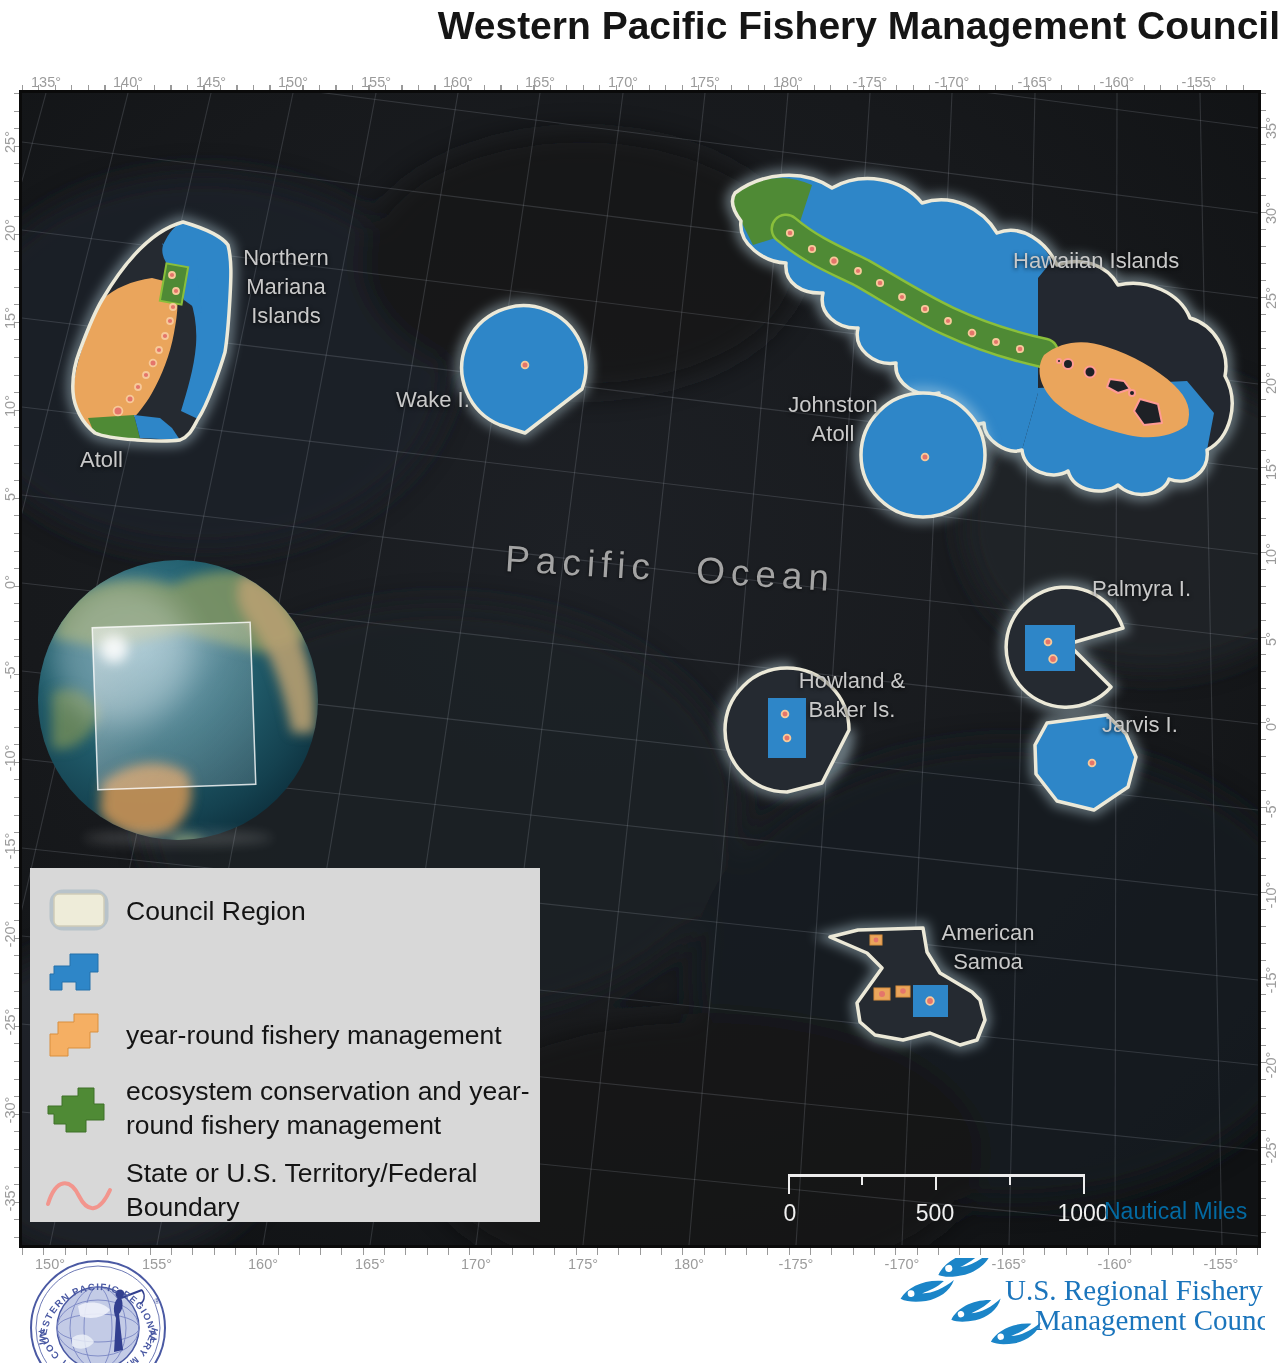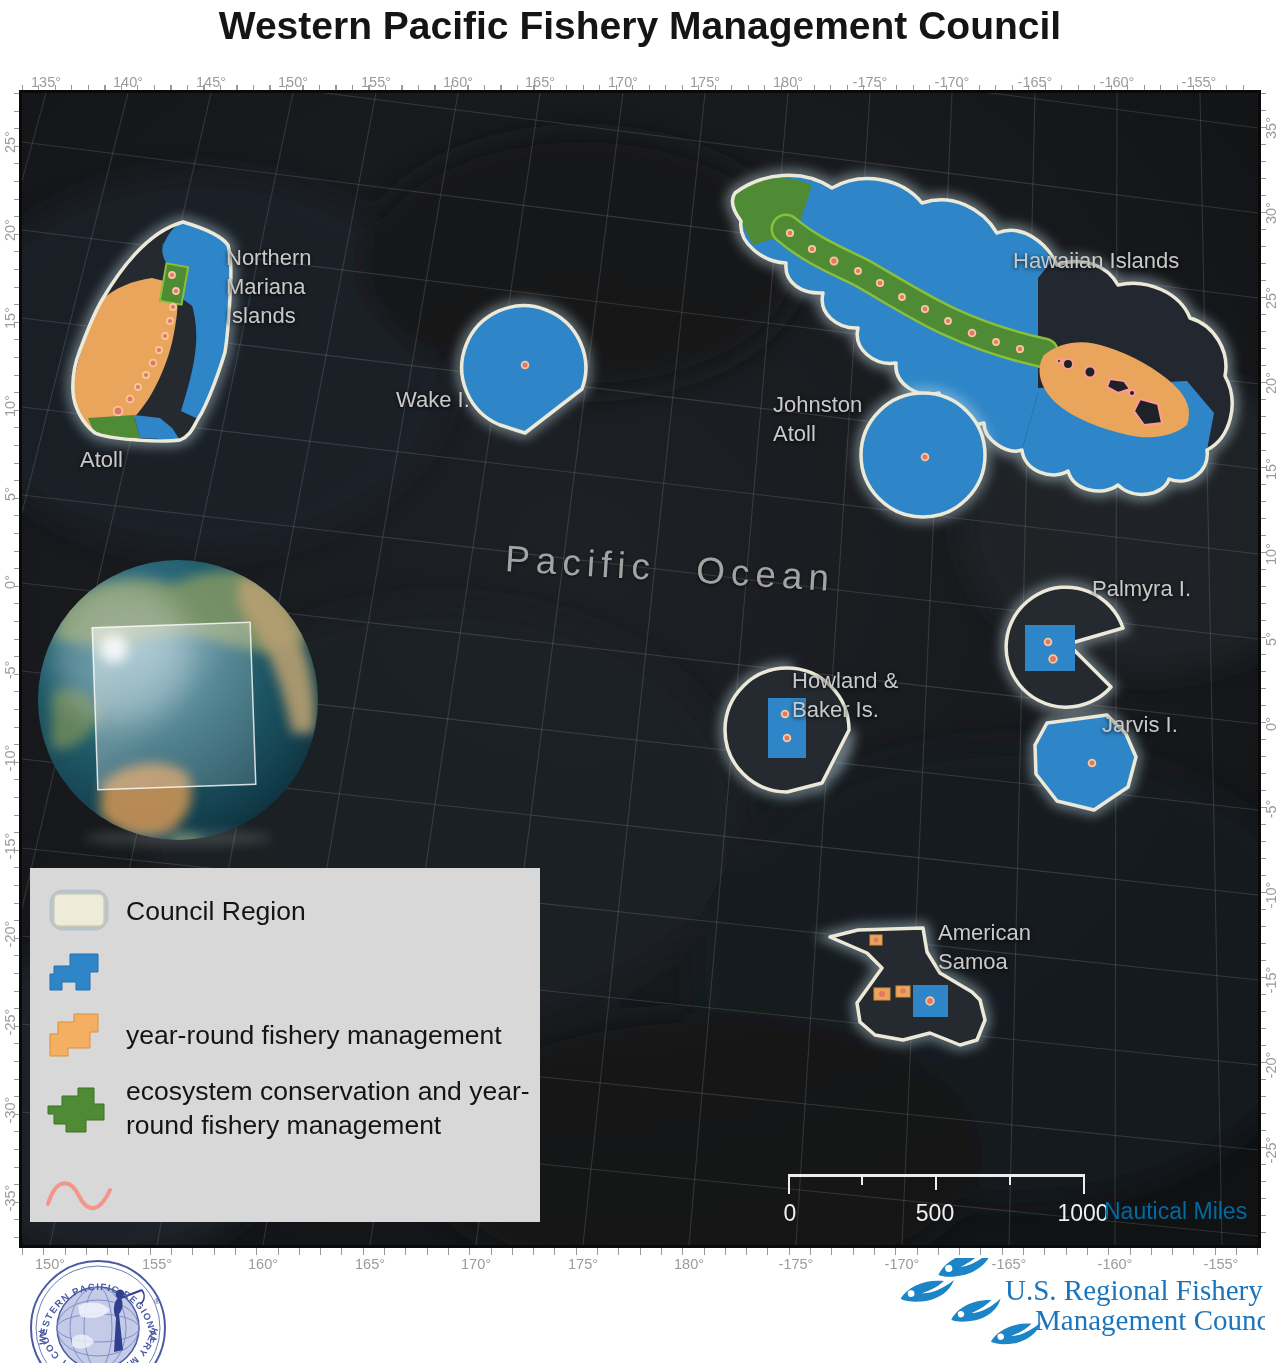--- a/index.html
+++ b/index.html
@@ -1,20 +1,20 @@
 <!DOCTYPE html>
 <html><head>
 <meta charset="utf-8">
 <style>
   html,body{margin:0;padding:0;background:#fff;}
   #root{position:relative;width:1280px;height:1363px;background:#ffffff;overflow:hidden;
         font-family:"Liberation Sans",sans-serif;}
   .abs{position:absolute;}
   
-  .title{left:0;right:0;top:4px;text-align:center;font-size:39px;font-weight:600;color:#151515;letter-spacing:0px;}
+  .title{left:0;right:0;top:4px;text-align:right;font-size:39px;font-weight:600;color:#151515;letter-spacing:0px;}
   
   .map-frame{left:19px;top:90px;width:1242px;height:1158px;border:3px solid #0a0a0a;
              box-sizing:border-box;background:#17191c;}
   .map-frame svg{display:block;}
   
   .ticks-top{left:22px;top:85px;width:1236px;height:7px;
      background:repeating-linear-gradient(90deg,#9a9a9a 0 1px,transparent 1px 16.5px);}
   .ticks-bottom{left:22px;top:1248px;width:1236px;height:7px;
      background:repeating-linear-gradient(90deg,#9a9a9a 0 1px,transparent 1px 21.3px);}
   .ticks-left{left:14px;top:93px;width:7px;height:1152px;
@@ -22,21 +22,21 @@
   .ticks-right{left:1259px;top:93px;width:7px;height:1152px;
      background:repeating-linear-gradient(180deg,#9a9a9a 0 1px,transparent 1px 17px);}
   
   .tick-lab{position:absolute;color:#9b9b9b;font-size:14.5px;white-space:nowrap;}
   .tick-top{transform:translateX(-50%);margin-top:12px;}
   .tick-bottom{transform:translateX(-50%);}
   .tick-left,.tick-right{transform:translate(-50%,-50%) rotate(-90deg);}
   
   .mlab{position:absolute;color:#c9c9c9;font-size:22px;line-height:1.32;
         text-shadow:0 1px 4px rgba(0,0,0,.85);}
-  .mlab.center{text-align:left;}
+  .mlab.center{text-align:center;}
   .mlab.nowrap{white-space:nowrap;}
   .ocean-lab{position:absolute;color:#a3a3a3;font-size:37px;font-weight:300;
         letter-spacing:6px;word-spacing:24px;transform:rotate(3.5deg);
         text-shadow:0 1px 3px rgba(0,0,0,.6);white-space:nowrap;}
   
   .legend{left:30px;top:868px;width:510px;height:354px;background:#d8d8d8;}
   .lrow{position:absolute;left:0;width:510px;}
   .lswatch{position:absolute;left:12px;top:0;width:74px;display:flex;justify-content:center;}
   .llab{position:absolute;left:96px;top:0;width:404px;font-size:26.5px;color:#141414;line-height:1.3;}
   
@@ -372,20 +372,21 @@
         </svg>
       </div>
       <div class="llab" style="padding-top:6px">ecosystem conservation and year-round fishery management</div>
     </div>
     <div class="lrow" style="top:282px;height:80px">
       <div class="lswatch" style="top:16px">
         <svg width="74" height="58" viewBox="0 0 74 58">
           <path d="M6,38 C14,12 28,12 37,30 C46,48 58,46 68,24" stroke="#f2958d" stroke-width="4" fill="none" stroke-linecap="round"></path>
         </svg>
       </div>
+      <div class="llab" style="padding-top:6px">State or U.S. Territory/Federal Boundary</div>
     </div>
   </div>
 
   <div class="abs scalebar">
     <div class="sb-line"></div>
     <div class="sb-tick" style="left:0;height:20px"></div>
     <div class="sb-tick" style="left:73px;height:11px"></div>
     <div class="sb-tick" style="left:147px;height:16px"></div>
     <div class="sb-tick" style="left:221px;height:11px"></div>
     <div class="sb-tick" style="left:295px;height:20px"></div>

